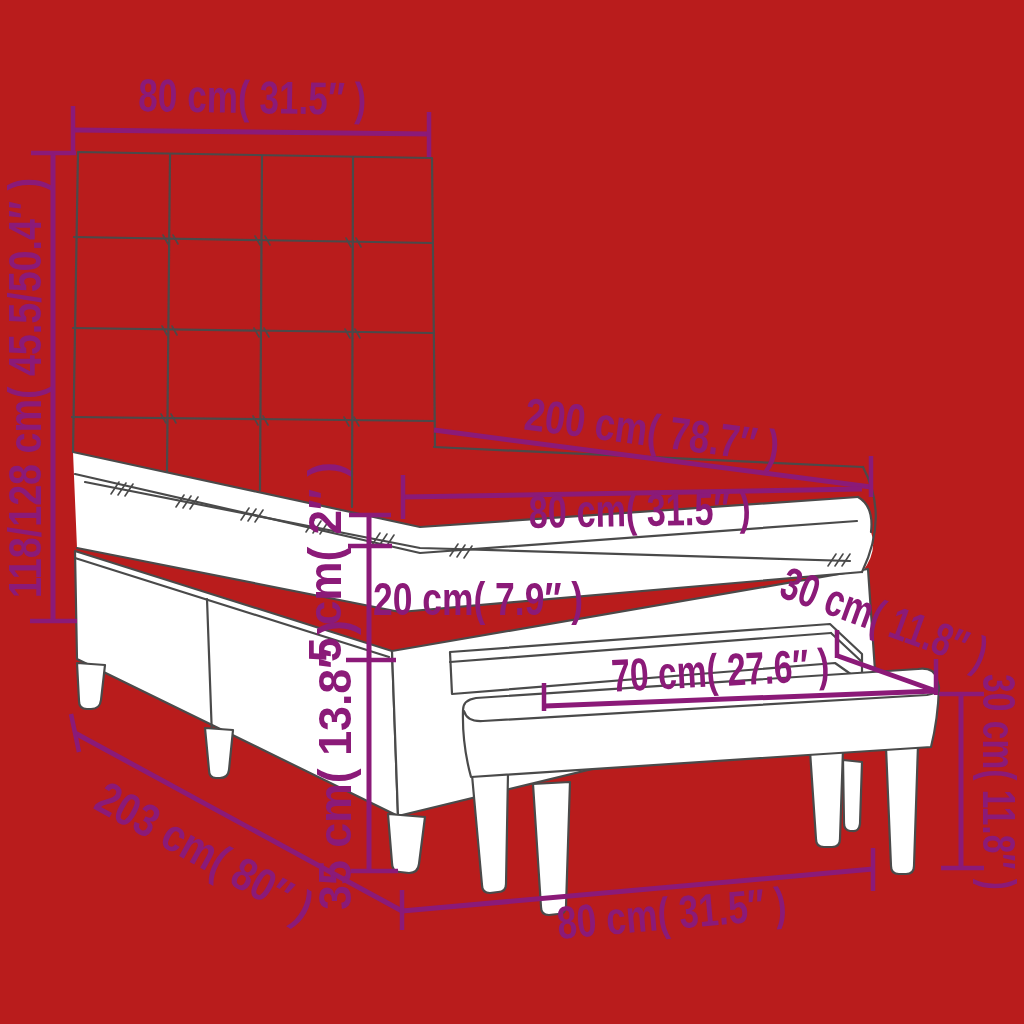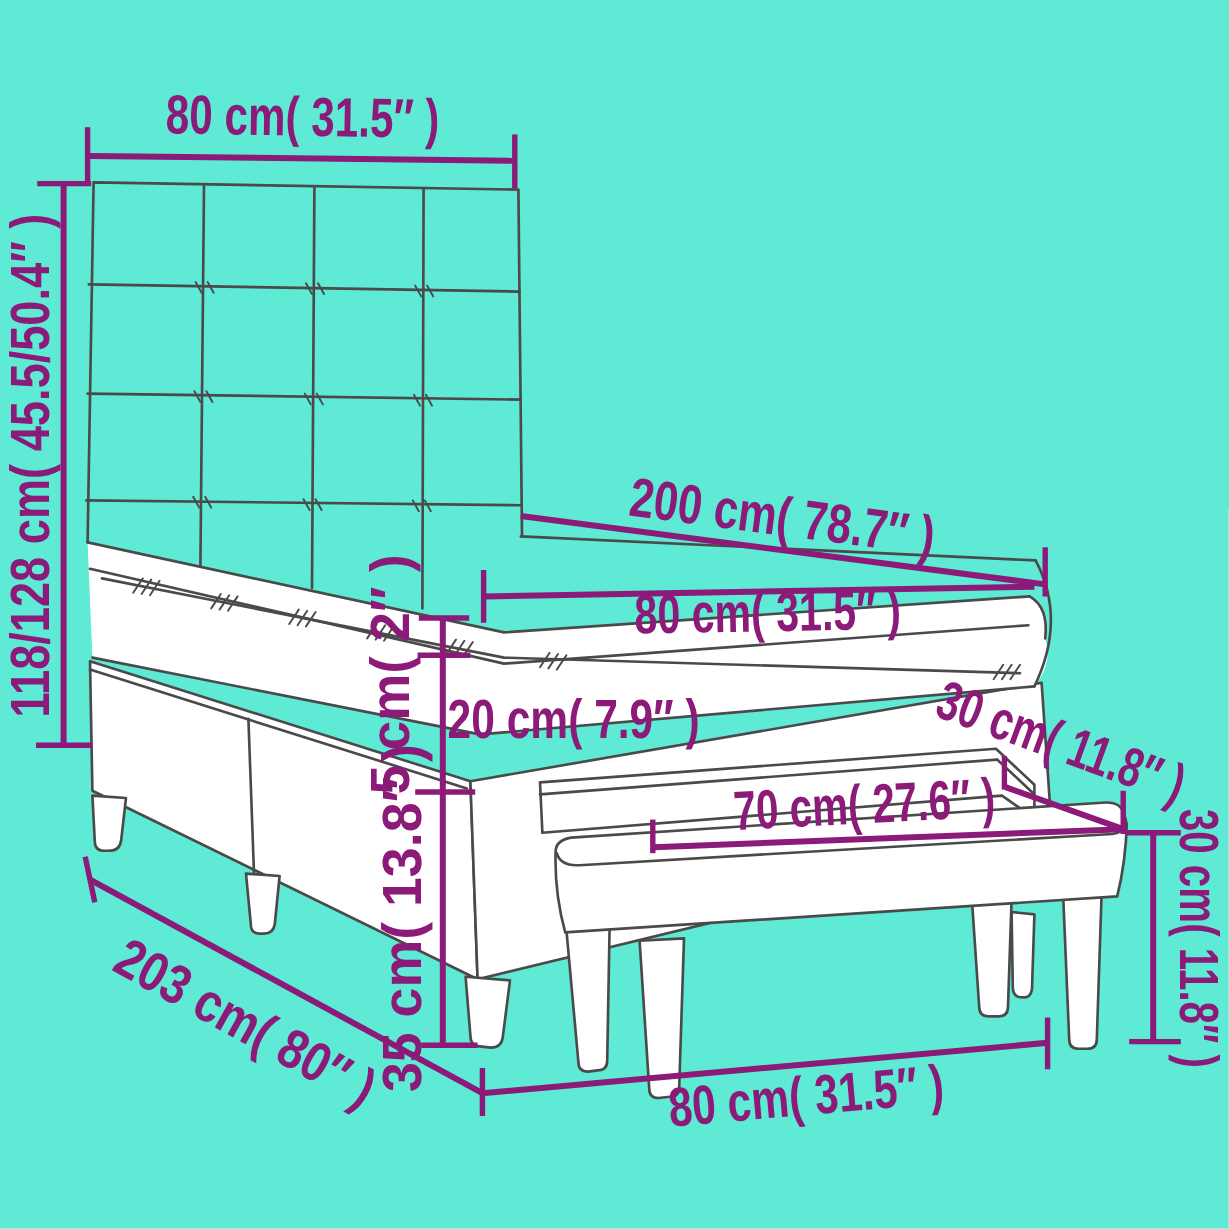--- a/index.html
+++ b/index.html
@@ -1,16 +1,16 @@
 <!DOCTYPE html>
 <html><head>
 <meta charset="utf-8">
 <style>
   html,body{margin:0;padding:0;background:#ffffff;}
-  .stage{width:1024px;height:1024px;position:relative;background:#5eead4;overflow:hidden;}
+  .stage{width:1024px;height:1024px;position:relative;background:#b91c1c;overflow:hidden;}
   svg{display:block;}
   text{font-family:"Liberation Sans","DejaVu Sans",sans-serif;font-weight:bold;fill:#8B1A78;}
   .gray{stroke:#4a4a4a;stroke-width:2.2;fill:none;stroke-linecap:round;stroke-linejoin:round;}
   .grayfill{stroke:#4a4a4a;stroke-width:2.2;fill:#ffffff;stroke-linecap:round;stroke-linejoin:round;}
   .thin{stroke:#4a4a4a;stroke-width:1.6;fill:none;stroke-linecap:round;}
   .dim{stroke:#8B1A78;stroke-width:5;fill:none;stroke-linecap:butt;}
   .tick{stroke:#8B1A78;stroke-width:4.5;fill:none;stroke-linecap:butt;}
 </style>
 </head>
 <body>

